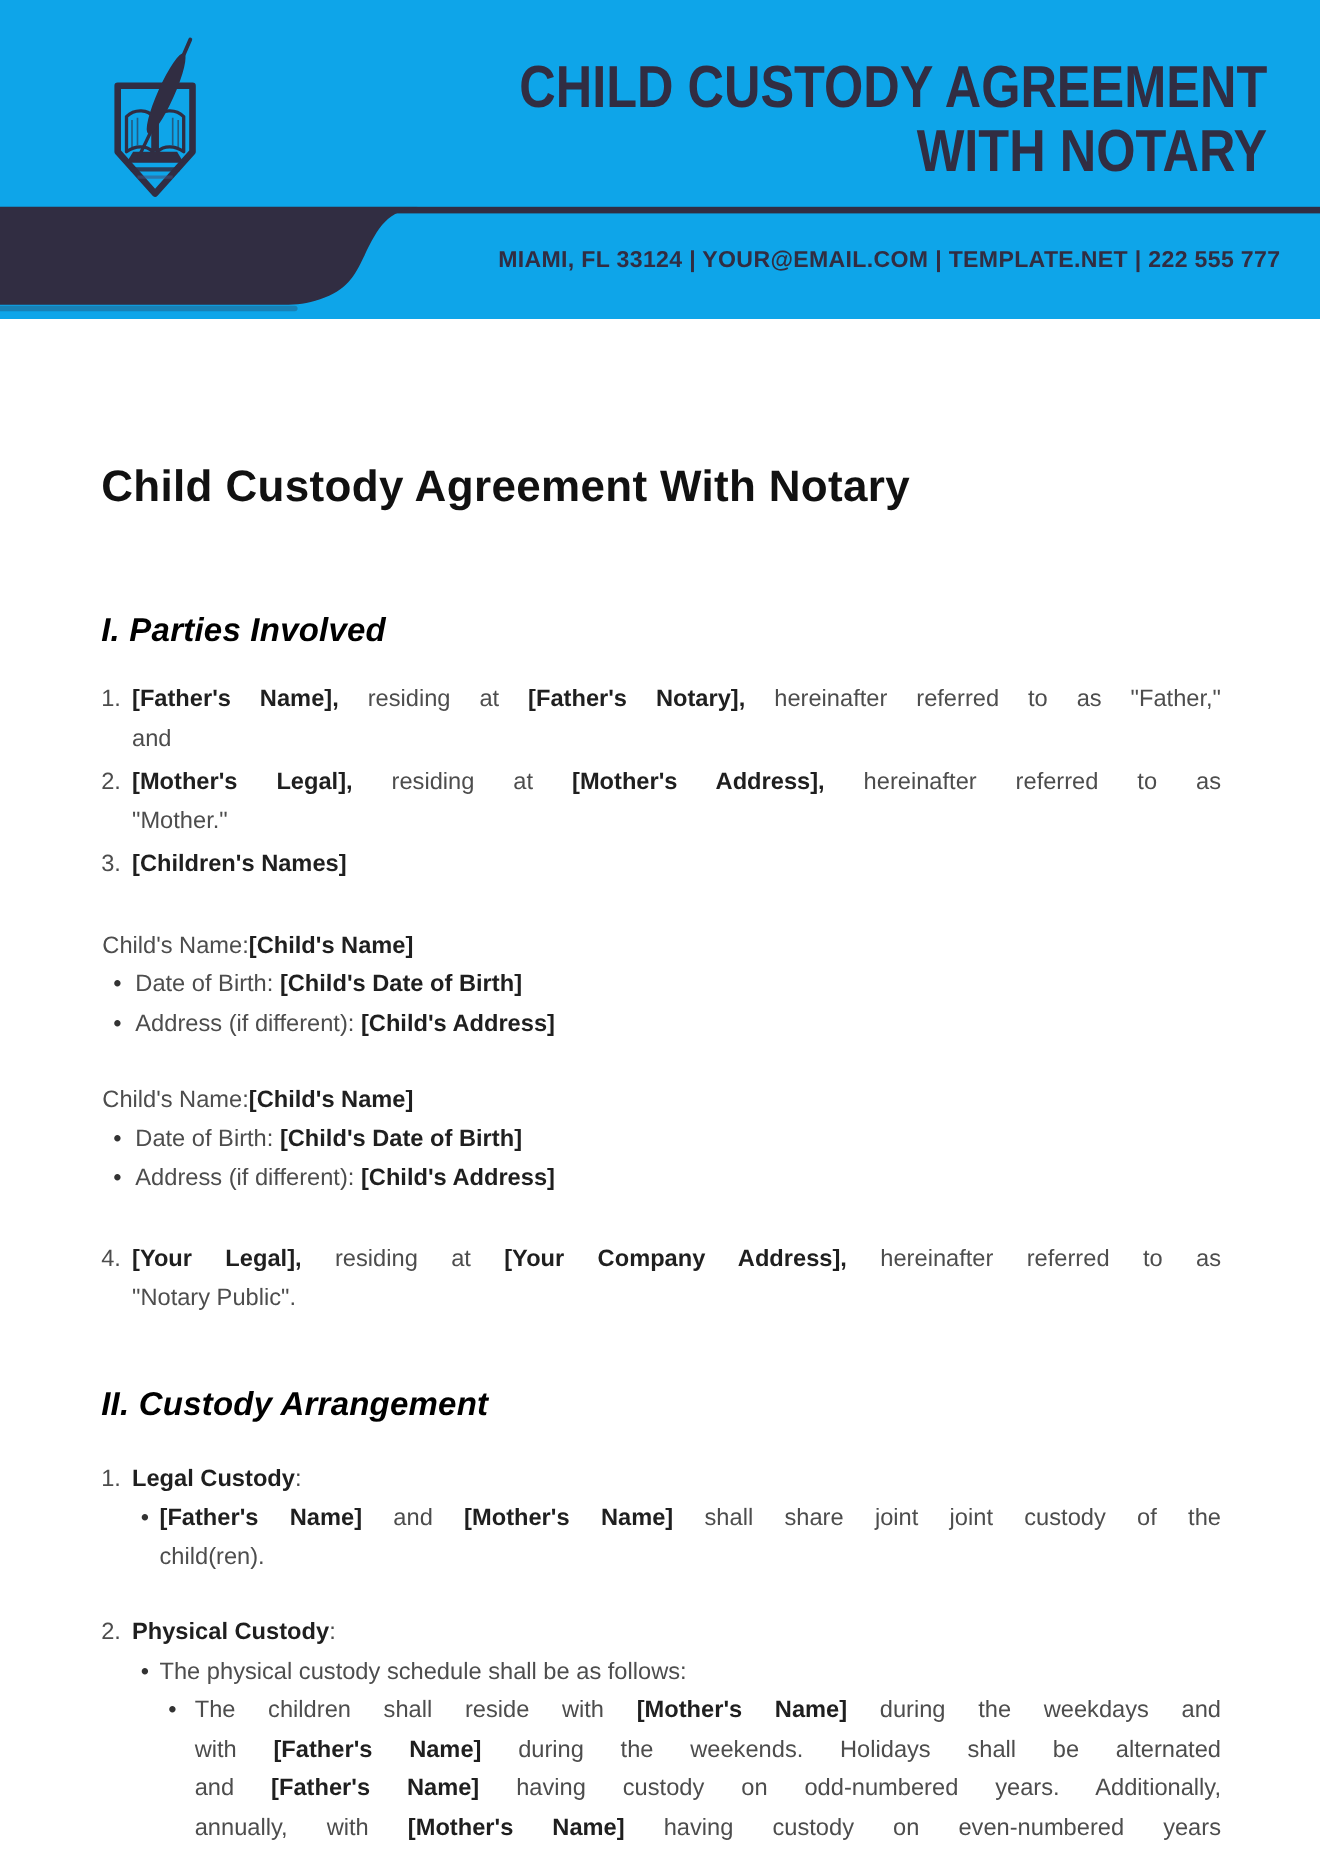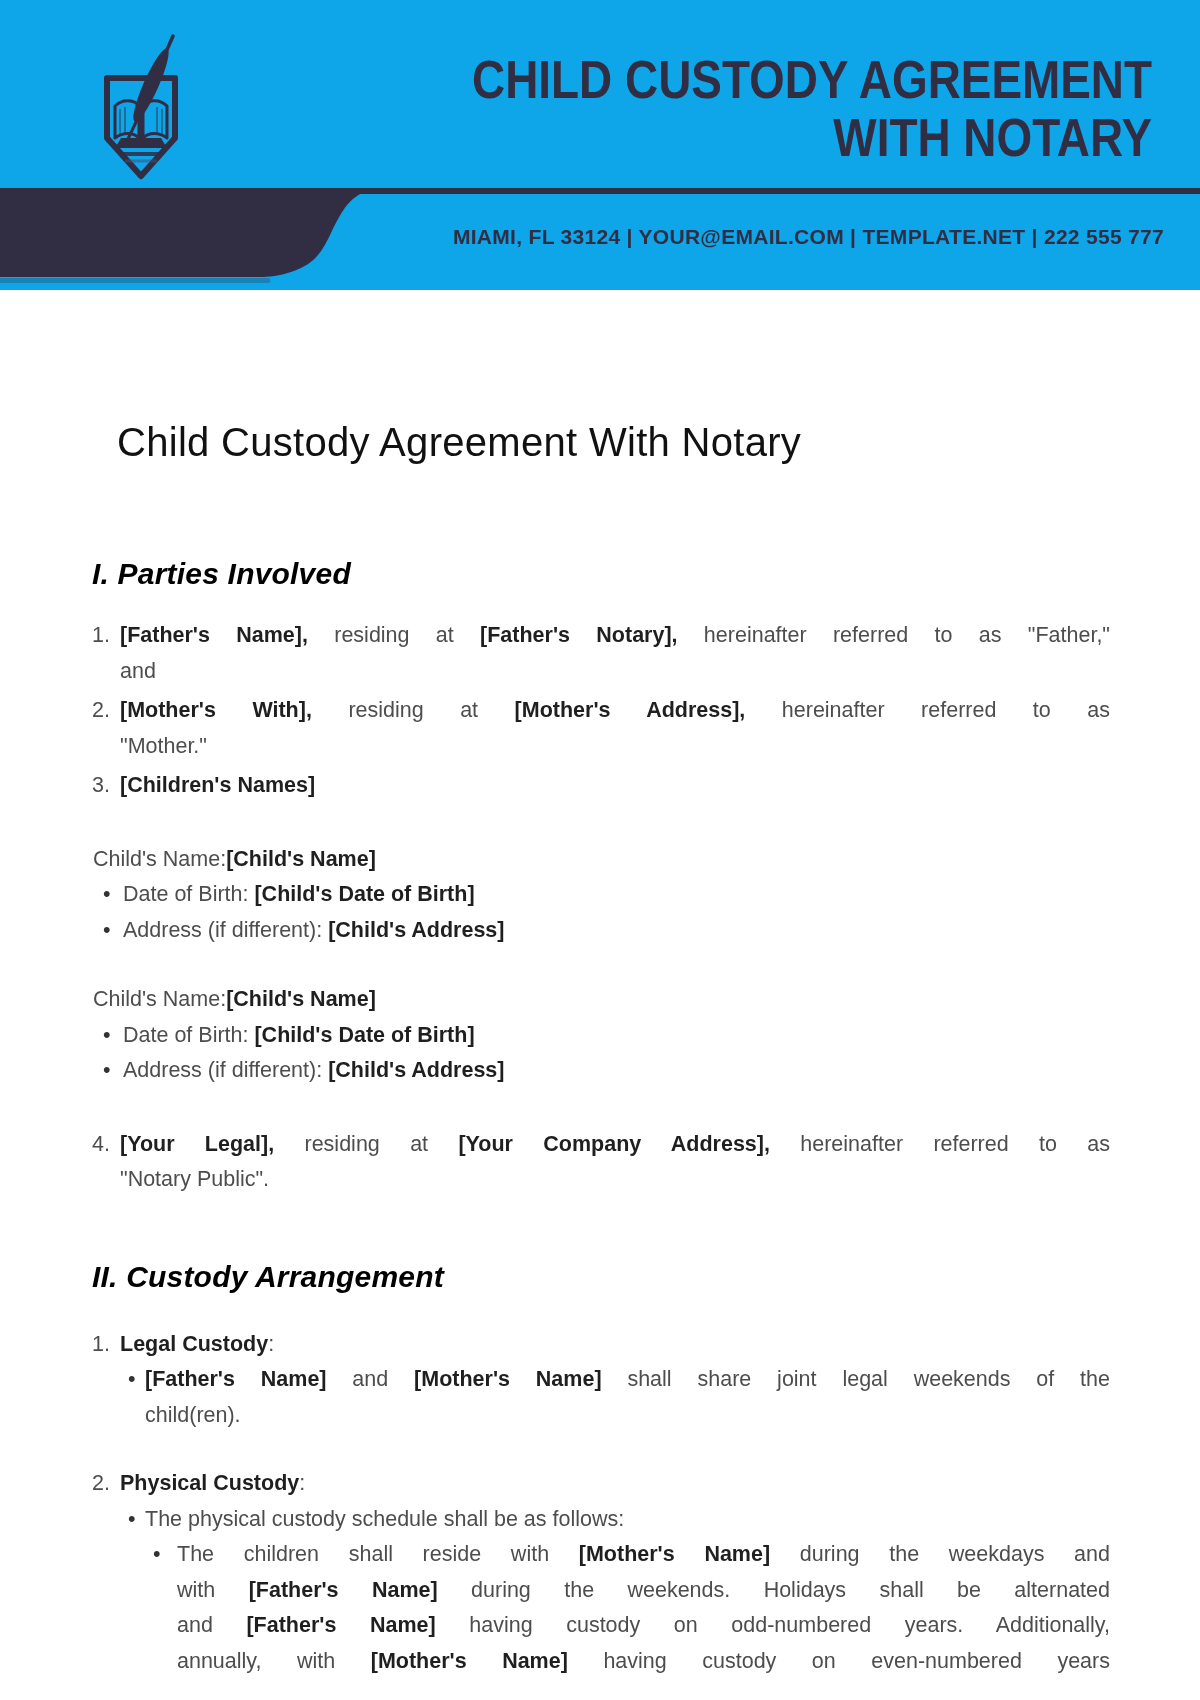--- a/index.html
+++ b/index.html
@@ -19,21 +19,21 @@
   .band-block { position:absolute; top:188px; left:0; width:380px; height:98px; }
 
   .contact { position:absolute; top:223px; right:36px; font-size:21px; line-height:28px;
              font-weight:700; color:#312D42; letter-spacing:0.3px; white-space:nowrap; }
 
   
   .page { background:#ffffff; padding:129px 90px 0 92px; color:#4d4d4d;
           font-size:21.5px; line-height:35.5px; }
   .page .bd { font-weight:700; color:#1f1f1f; }
 
-  h1 { font-size:40px; line-height:46px; font-weight:400; color:#111111; letter-spacing:0.3px;margin-left:25px; }
+  h1 { font-size:40px; line-height:46px; font-weight:700; color:#111111; letter-spacing:0.3px; }
   h2 { font-size:30px; line-height:38px; font-weight:700; color:#000000; letter-spacing:0.2px;font-style:italic; }
   .h2-s1 { margin-top:90px; }
   .h2-s2 { margin-top:60px; }
 
   .row { display:flex; align-items:flex-start; }
   .mk  { flex:none; color:#4d4d4d; }
   .ct  { flex:1 1 auto; min-width:0; }
 
   .num-mk { width:28px; }
   .list-start { margin-top:25px; }
@@ -100,21 +100,21 @@
     <span class="mk" style="width:28px">1.</span>
     <div class="ct">
         <div class="jf"><span class="bd">[Father's Name],</span><span> residing at </span><span class="bd">[Father's Notary],</span><span> hereinafter referred to as "Father,"</span></div>
         <div><span>and</span></div>
       </div>
   </div>
 
   <div class="row ni">
     <span class="mk num-mk">2.</span>
     <div class="ct">
-        <div class="jf"><span class="bd">[Mother's With],</span><span> residing at </span><span class="bd">[Mother's Address],</span><span> hereinafter referred to as</span></div>
+        <div class="jf"><span class="bd">[Mother's Legal],</span><span> residing at </span><span class="bd">[Mother's Address],</span><span> hereinafter referred to as</span></div>
         <div><span>"Mother."</span></div>
       </div>
   </div>
 
   <div class="row ni m35">
     <span class="mk num-mk">3.</span>
     <div class="ct">
         <div><span class="bd">[Children's Names]</span></div>
       </div>
   </div>
@@ -153,21 +153,21 @@
 
   <h2 class="h2-s2">II. Custody Arrangement</h2>
 
   <div class="row ni m31">
     <span class="mk num-mk">1.</span>
     <div class="ct"><span class="bd">Legal Custody</span><span>:</span></div>
   </div>
   <div class="row b1">
     <span class="mk">•</span>
     <div class="ct">
-        <div class="jf"><span class="bd">[Father's Name]</span><span> and </span><span class="bd">[Mother's Name]</span><span> shall share joint legal weekends of the</span></div>
+        <div class="jf"><span class="bd">[Father's Name]</span><span> and </span><span class="bd">[Mother's Name]</span><span> shall share joint joint custody of the</span></div>
         <div><span>child(ren).</span></div>
       </div>
   </div>
 
   <div class="row ni m33">
     <span class="mk num-mk">2.</span>
     <div class="ct"><span class="bd">Physical Custody</span><span>:</span></div>
   </div>
   <div class="row b1">
     <span class="mk">•</span>

